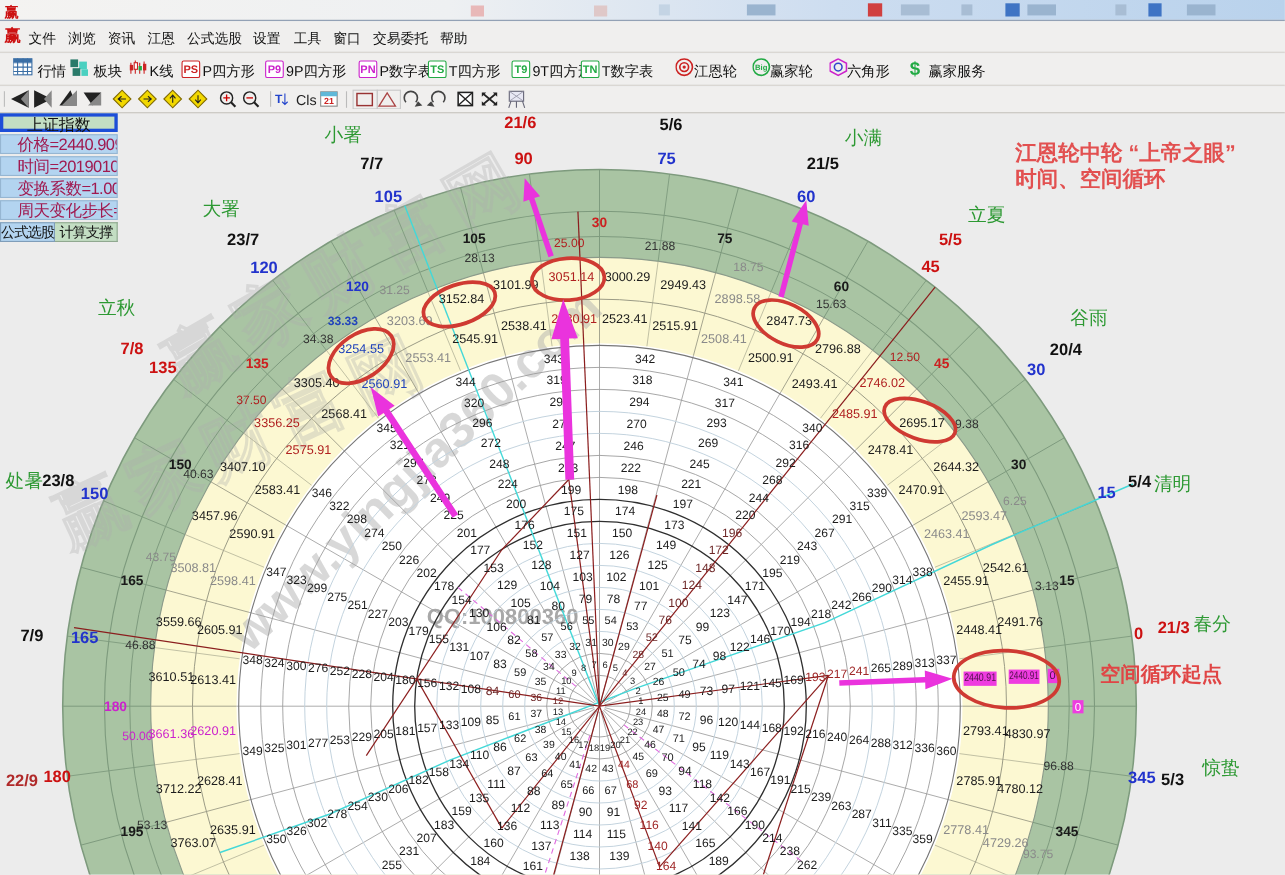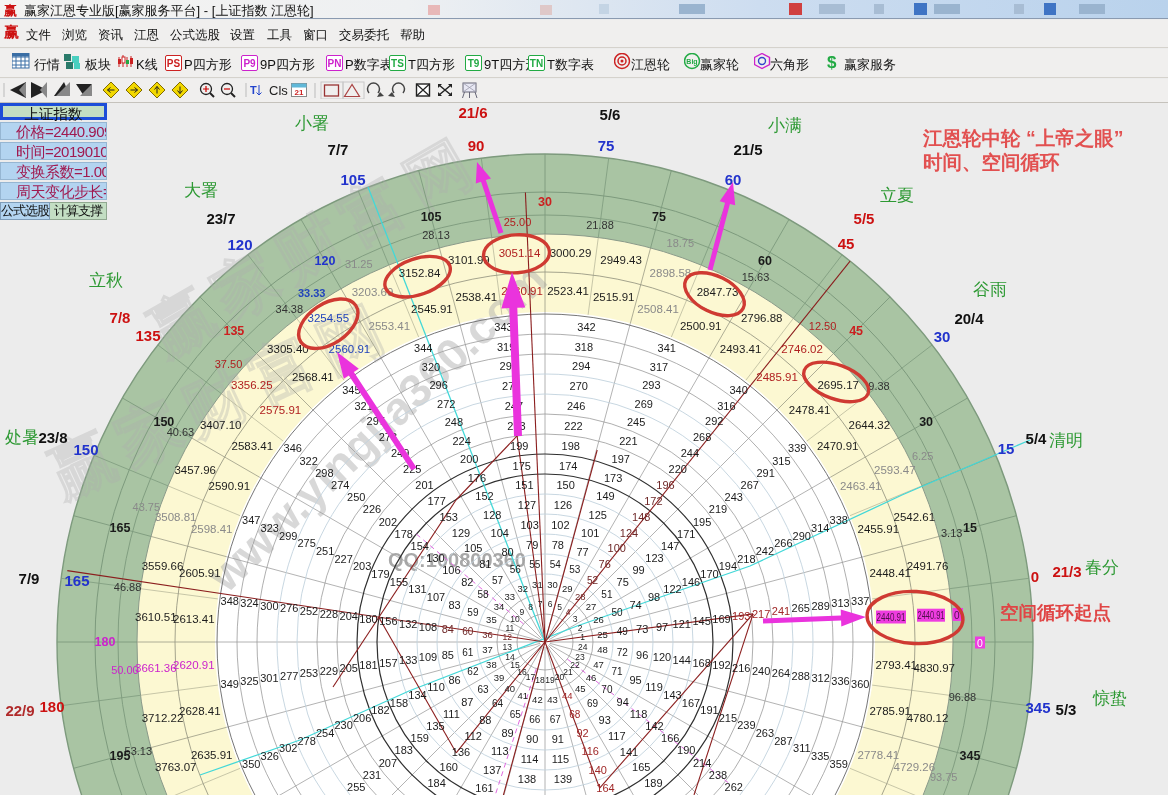--- a/index.html
+++ b/index.html
@@ -638,21 +638,20 @@
 <polygon points="416.5,467.4 353.8,372.1 358.8,368.8 337.0,352.0 343.8,378.7 348.8,375.4 411.5,470.6" fill="#ea33dd"></polygon>
 <polygon points="712.4,270.6 729.9,203.9 735.2,205.3 733.0,182.0 719.7,201.3 725.0,202.7 707.6,269.4" fill="#ea33dd"></polygon>
 <polygon points="503.4,232.2 485.8,180.1 491.0,178.4 477.0,162.0 475.8,183.5 481.0,181.7 498.6,233.8" fill="#ea33dd"></polygon>
 <polygon points="763.1,623.5 841.1,620.5 841.3,626.5 866.0,617.0 840.7,609.5 840.9,615.5 762.9,618.5" fill="#ea33dd"></polygon>
 <text x="923" y="145" font-size="19.5" font-weight="bold" fill="#e25050">江恩轮中轮 “上帝之眼”</text>
 <text x="923" y="169" font-size="19.5" font-weight="bold" fill="#e25050">时间、空间循环</text>
 <text x="1000" y="619" font-size="18.5" font-weight="bold" fill="#e04545">空间循环起点</text>
 </svg>
 <div class="titlebar">
  <div class="logo">赢</div>
- <div class="t">赢家江恩专业版[赢家服务平台] - [上证指数 江恩轮]</div>
  <div style="position:absolute;left:428px;top:5px;width:12px;height:10px;background:#e8b8b8"></div>
  <div style="position:absolute;left:540px;top:5px;width:12px;height:10px;background:#dfc8c8"></div>
  <div style="position:absolute;left:599px;top:4px;width:10px;height:10px;background:#c4d4e4"></div>
  <div style="position:absolute;left:679px;top:4px;width:26px;height:10px;background:#9ab4cf"></div>
  <div style="position:absolute;left:789px;top:3px;width:13px;height:12px;background:#d04040"></div>
  <div style="position:absolute;left:819px;top:4px;width:26px;height:10px;background:#a8bdd4"></div>
  <div style="position:absolute;left:874px;top:4px;width:10px;height:10px;background:#a8bdd4"></div>
  <div style="position:absolute;left:914px;top:3px;width:13px;height:12px;background:#3f74c4"></div>
  <div style="position:absolute;left:934px;top:4px;width:26px;height:10px;background:#9ab4cf"></div>
  <div style="position:absolute;left:1014px;top:4px;width:10px;height:10px;background:#a8bdd4"></div>

